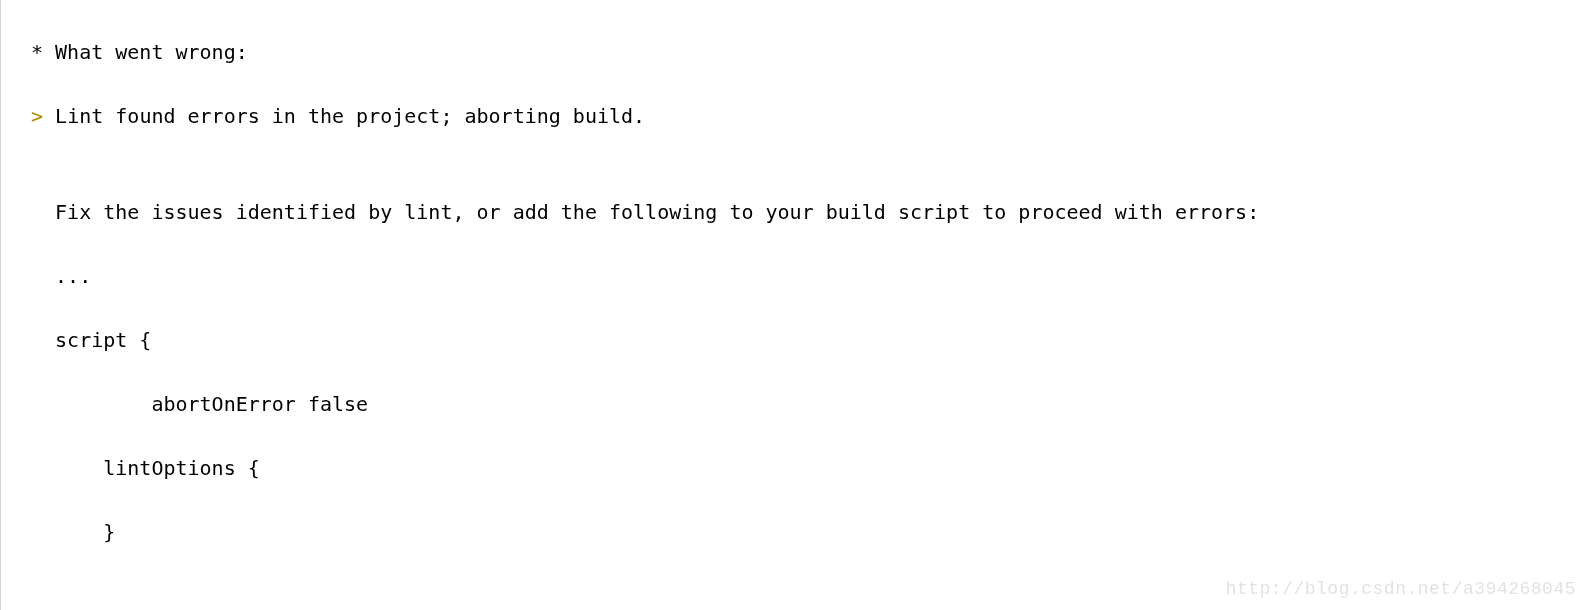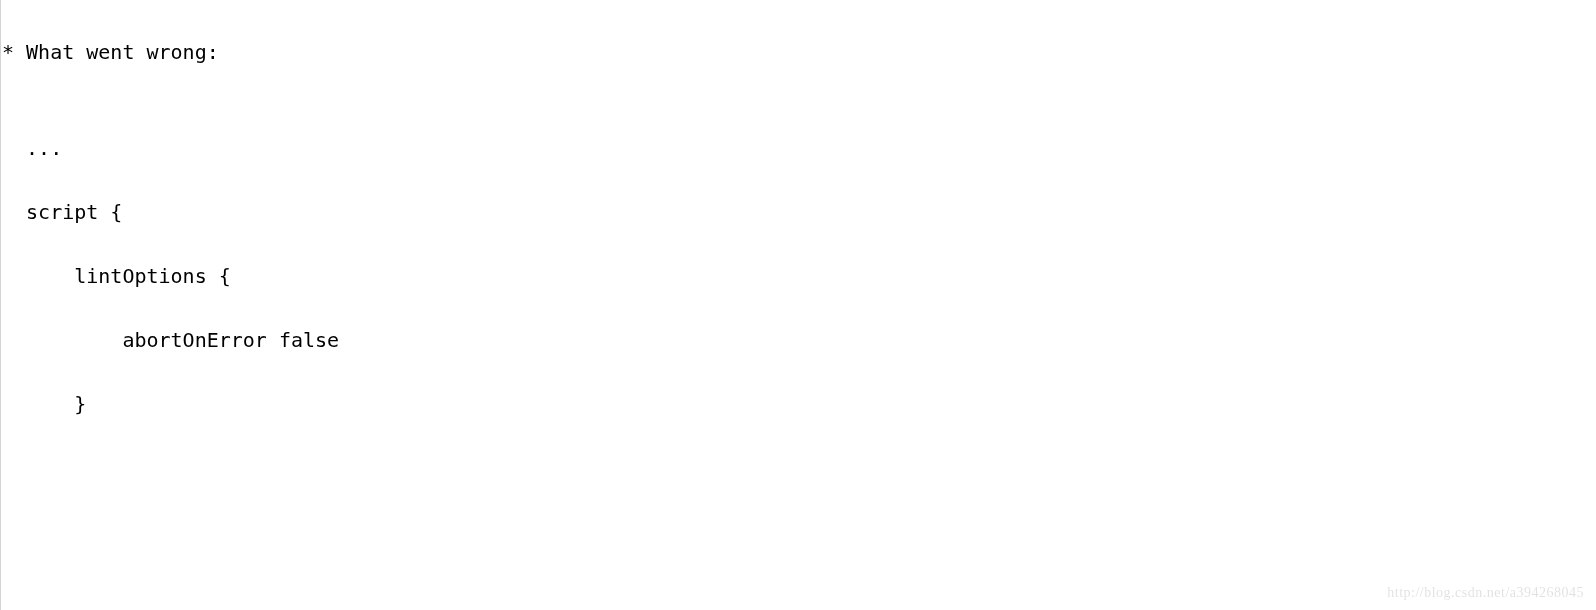--- a/index.html
+++ b/index.html
@@ -14,54 +14,57 @@
     height: 610px;
     overflow: hidden;
     position: relative;
   }
   .console {
     padding: 4px 0 0 2px;
     white-space: pre;
   }
   .line {
     display: block;
+    margin-left: 29px;
   }
   .caret {
     color: #b58900; 
   }
   .left-rule {
     position: absolute;
     left: 0;
     top: 0;
     bottom: 0;
     width: 0;
     border-left: 1px solid #d3d3d3;
   }
   .watermark {
     position: absolute;
-    right: 12px;
+    right: 20px;
     bottom: 6px;
-    font-family: Liberation Serif, serif;
-    font-size: 14px;
+    font-family: Liberation Mono, monospace;
+    font-size: 18px;
     color: rgba(0,0,0,0.12);
     letter-spacing: 0.5px;
   }
 </style>
 </head>
 <body>
 
 <div class="left-rule"></div>
 
 <div class="console">
 <span class="line">* What went wrong:</span>
+<span class="line"><span class="caret">&gt;</span><span> Lint found errors in the project; aborting build.</span></span>
 <span class="line"></span>
+<span class="line">  Fix the issues identified by lint, or add the following to your build script to proceed with errors:</span>
 <span class="line">  ...</span>
 <span class="line">  script {</span>
+<span class="line">          abortOnError false</span>
 <span class="line">      lintOptions {</span>
-<span class="line">          abortOnError false</span>
 <span class="line">      }</span>
 
 
 <span class="line"></span>
 
 
 <span class="line"></span>
 
 </div>
 

